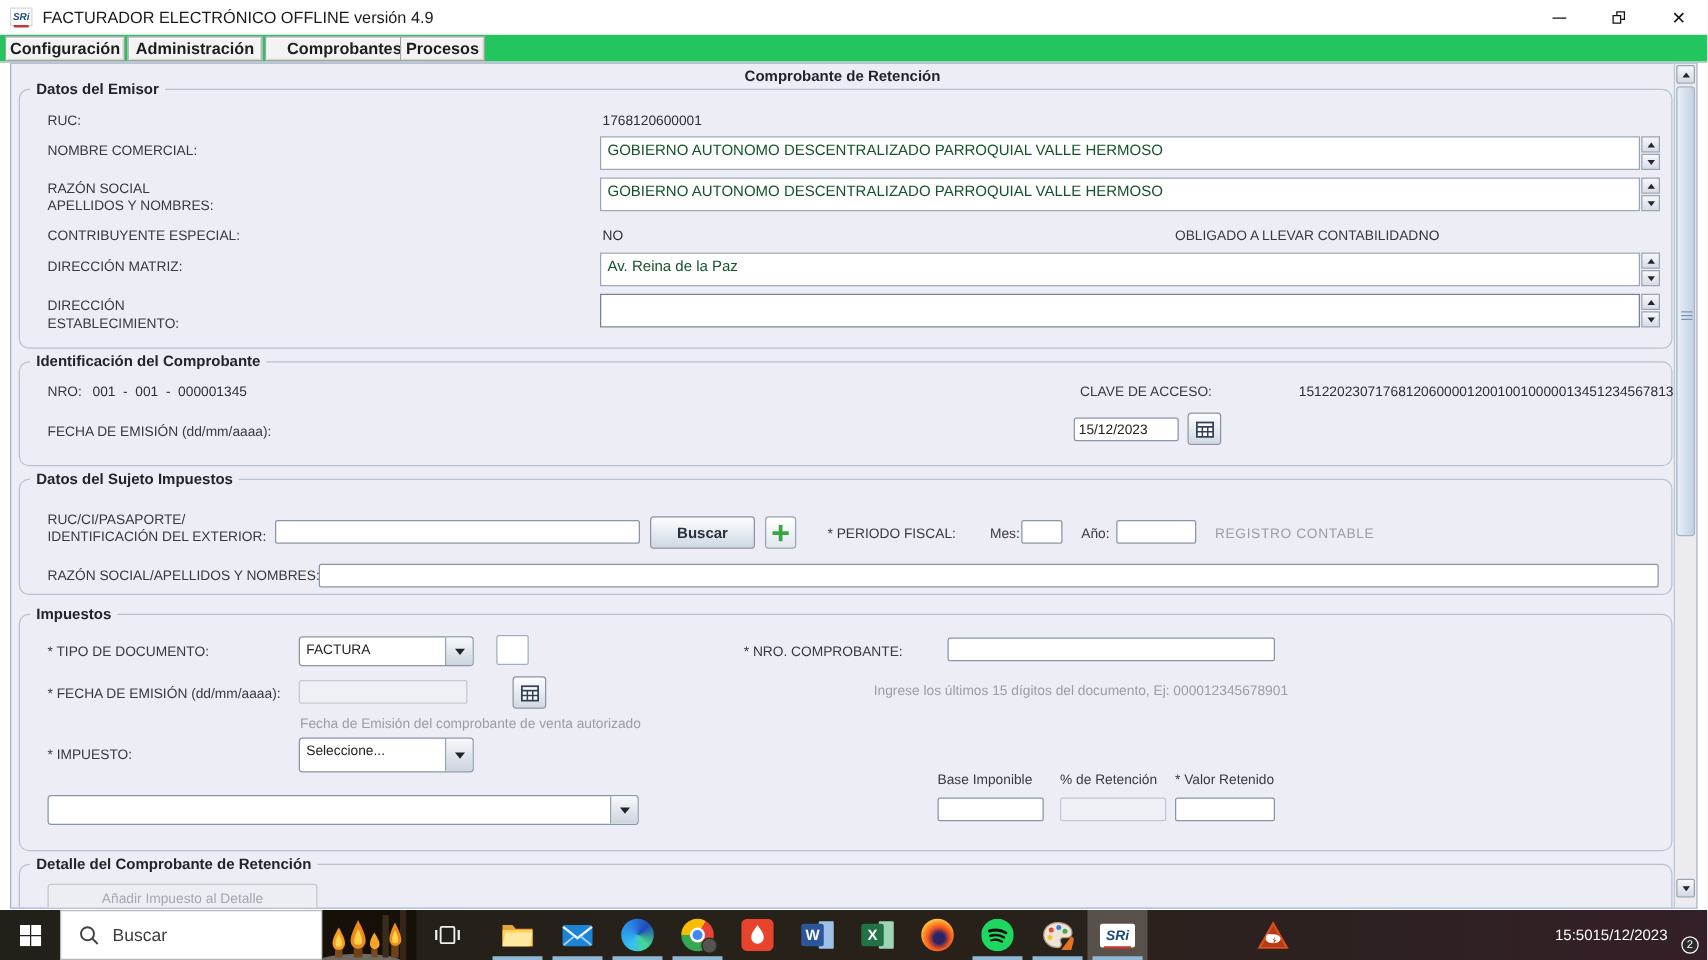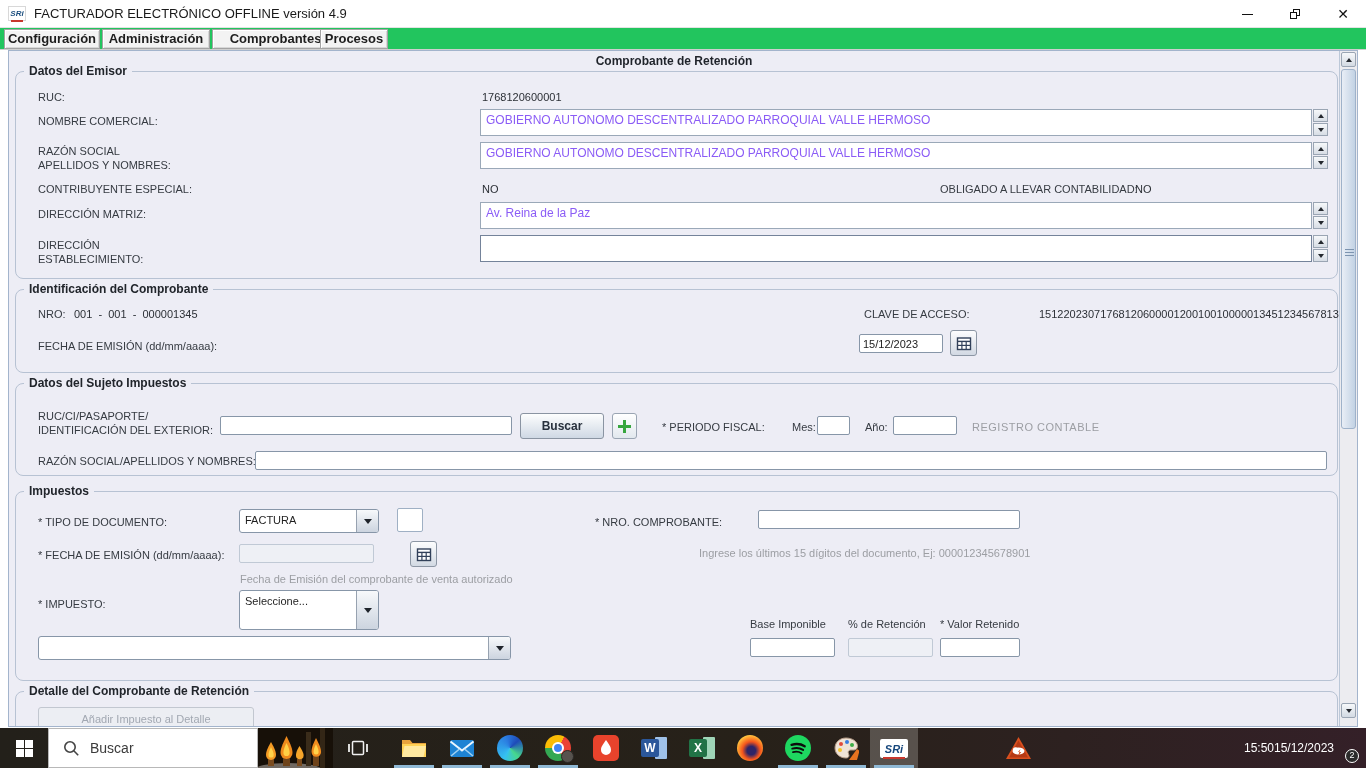--- a/index.html
+++ b/index.html
@@ -32,21 +32,21 @@
 
   .lbl { position:absolute; font-size:11px; color:#363b42; white-space:pre; }
   .val { position:absolute; font-size:11px; color:#2c3036; white-space:pre; }
   .hint { position:absolute; font-size:11px; color:#9c9ea3; white-space:nowrap; }
   .colhdr { position:absolute; font-size:11px; color:#363b42; white-space:nowrap; }
 
   .inp { position:absolute; background:#fff; border:1px solid #8796a8; border-radius:2px; font-size:11px; font-family:"Liberation Sans",sans-serif; color:#222; padding:0 3px; }
   .inp.dis { background:#eef0f5; border-color:#c0c9d5; }
 
   .ta-wrap { position:absolute; display:flex; }
-  .ta { flex:1; background:#fff; border:1px solid #9aa8b8; font-size:12px; padding:3px 5px; color:#8b5cf6; overflow:hidden; white-space:nowrap; }
+  .ta { flex:1; background:#fff; border:1px solid #9aa8b8; font-size:12px; padding:3px 5px; color:#14532d; overflow:hidden; white-space:nowrap; }
   .ta.enabled { border-color:#74839a; color:#222; }
   .spin { width:15px; display:flex; flex-direction:column; margin-left:1px; }
   .spin .sb { flex:1; background:linear-gradient(#f6f8fa,#d7dde5); border:1px solid #9aa5b3; display:flex; align-items:center; justify-content:center; }
   .spin .sb + .sb { margin-top:1px; }
   .tri-up { width:0; height:0; border-left:3.5px solid transparent; border-right:3.5px solid transparent; border-bottom:4.5px solid #24282e; }
   .tri-dn { width:0; height:0; border-left:3.5px solid transparent; border-right:3.5px solid transparent; border-top:4.5px solid #24282e; }
 
   .combo { position:absolute; display:flex; background:#fff; border:1px solid #8796a8; border-radius:3px; overflow:hidden; }
   .combo .ctxt { flex:1; font-size:11px; color:#1f1f1f; padding:4px 4px 0 5px; white-space:nowrap; overflow:hidden; }
   .combo .carr { width:22px; background:linear-gradient(#f7f9fb,#ccd4df); border-left:1px solid #97a2b0; display:flex; align-items:center; justify-content:center; }
@@ -254,21 +254,21 @@
           <line x1="5.9" y1="5.4" x2="5.9" y2="13.5" stroke="#32415a" stroke-width="1.2"></line>
           <line x1="10.2" y1="5.4" x2="10.2" y2="13.5" stroke="#32415a" stroke-width="1.2"></line>
           <line x1="1.5" y1="9.4" x2="14.5" y2="9.4" stroke="#32415a" stroke-width="1.2"></line>
         </svg>
       </div>
       <span class="hint" style="left:683px;top:55px;">Ingrese los últimos 15 dígitos del documento, Ej: 000012345678901</span>
 
       <span class="hint" style="left:224px;top:81px;">Fecha de Emisión del comprobante de venta autorizado</span>
 
       <span class="lbl" style="left:22px;top:106px;">* IMPUESTO:</span>
-      <div class="combo" style="left:223px;top:98px;width:140px;height:40px;">
+      <div class="combo" style="left:223px;top:98px;width:140px;height:28px;">
         <span class="ctxt">Seleccione...</span>
         <span class="carr">
             <i class="tri"></i>
           </span>
       </div>
 
       <span class="colhdr" style="left:734px;top:126px;">Base Imponible</span>
       <span class="colhdr" style="left:832px;top:126px;">% de Retención</span>
       <span class="colhdr" style="left:924px;top:126px;">* Valor Retenido</span>
       <input class="inp" style="left: 734px; top: 146px; width: 85px; height: 19px;">

